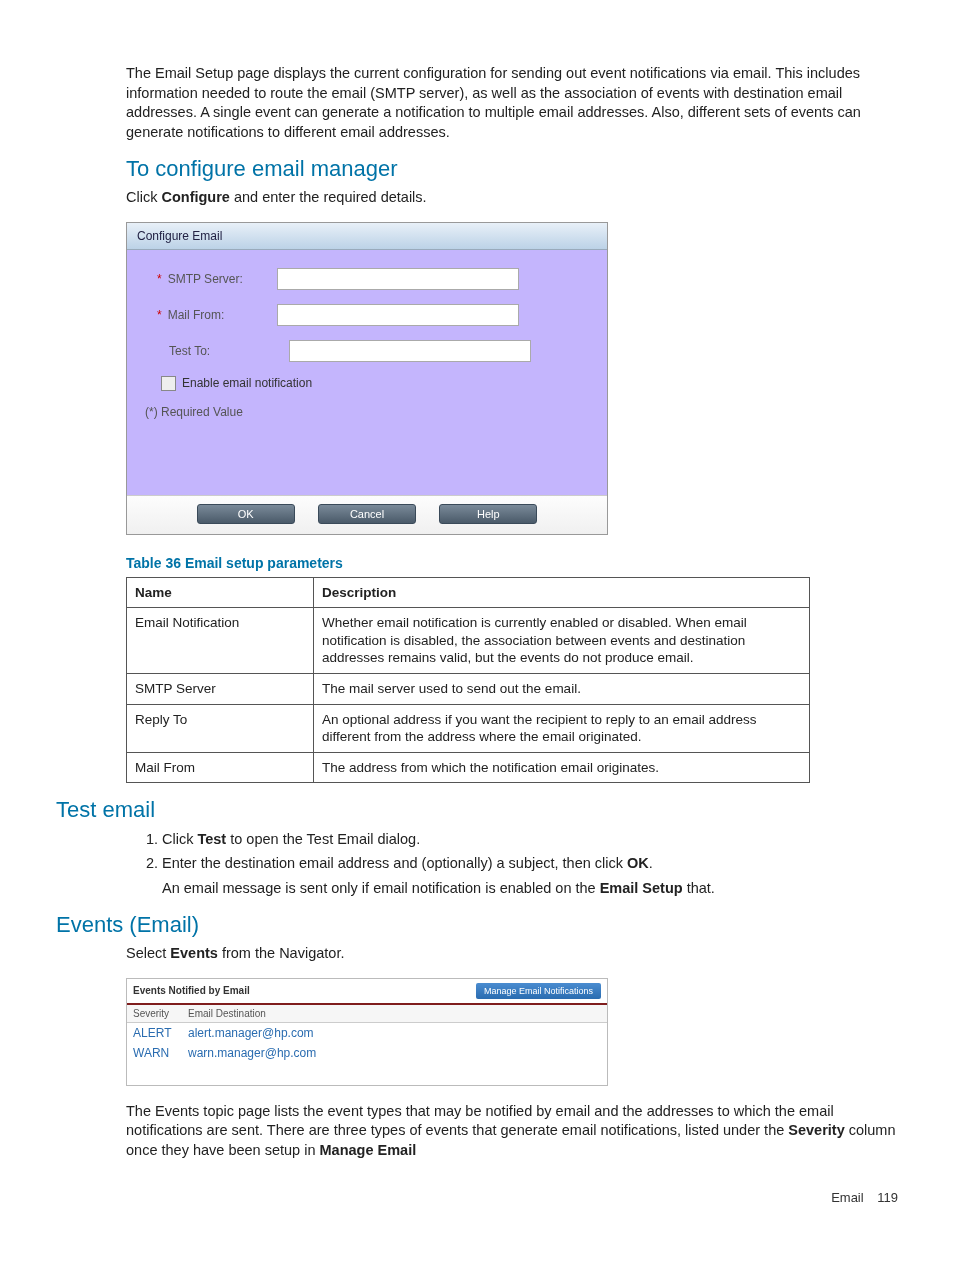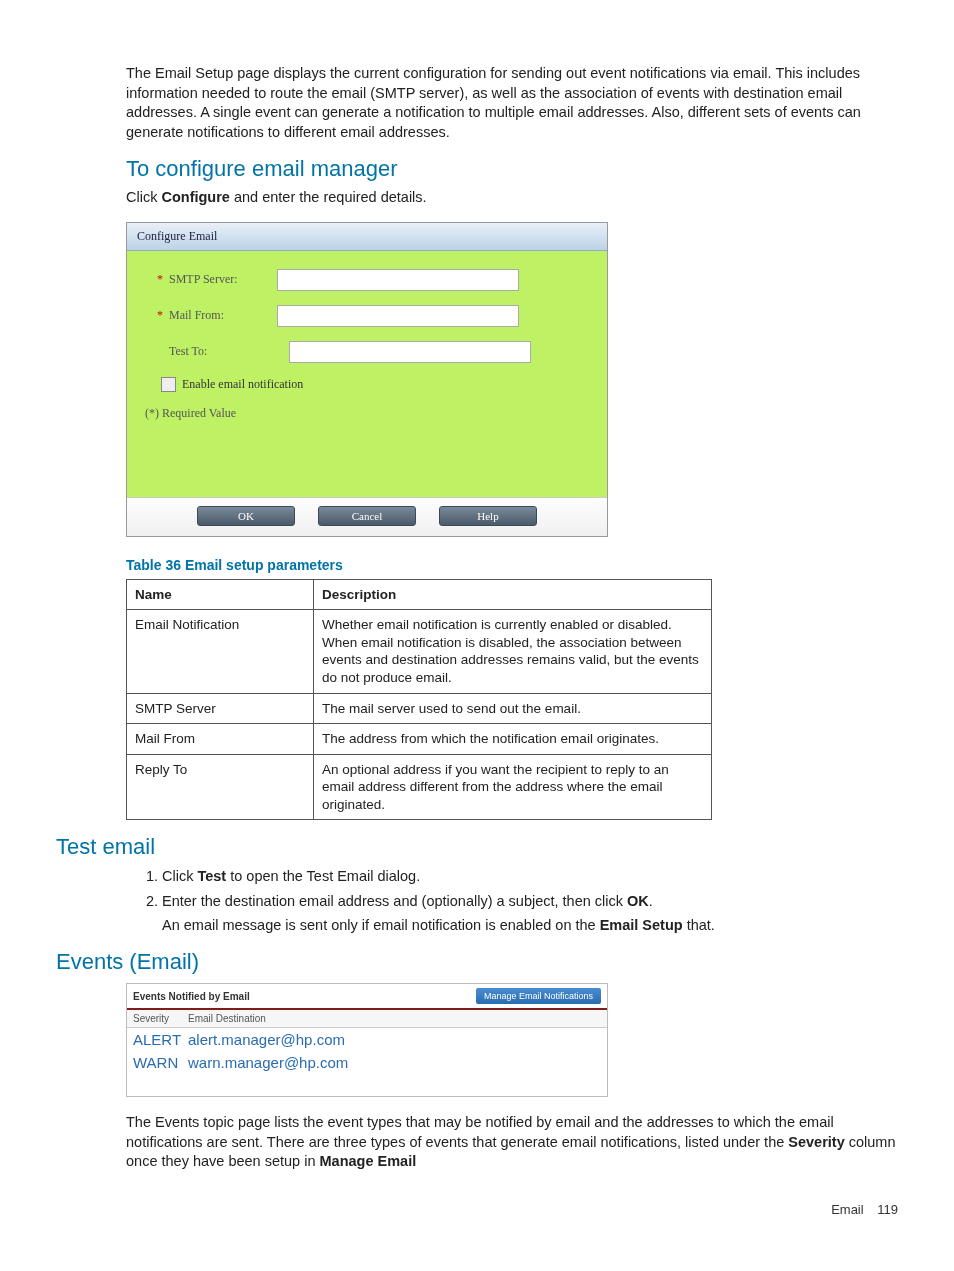--- a/index.html
+++ b/index.html
@@ -29,22 +29,22 @@
     font-size: 22px;
     margin: 14px 0 6px 0;
   }
   .bold { font-weight: bold; }
   
   
   .dlg-wrap { margin: 10px 0 20px 0; }
   .dlg {
     width: 480px;
     border: 1px solid #999;
-    background: #bef264;
-    font-family: Liberation Serif, serif;
+    background: #c4b5fd;
+    font-family: Liberation Sans, sans-serif;
     font-size: 12px;
     color: #333;
   }
   .dlg-title {
     background: linear-gradient(#e8f0f8, #bcd2e7);
     border-bottom: 1px solid #9ab;
     padding: 6px 10px;
     font-size: 12px;
     color: #224;
   }
@@ -79,21 +79,21 @@
   }
   
   .tbl-cap {
     color:#0073a7;
     font-weight:bold;
     font-size:14px;
     margin: 12px 0 6px 0;
   }
   table.params {
     border-collapse: collapse;
-    width: 586px;
+    width: 684px;
     font-size: 13.5px;
   }
   table.params th, table.params td {
     border:1px solid #555;
     padding: 6px 8px;
     text-align:left;
     vertical-align:top;
     line-height:1.3;
   }
   table.params th { font-weight:bold;}
@@ -111,21 +111,21 @@
     font-size:10px;
     color:#333;
     margin: 8px 0 16px 0;
     background:#fff;
   }
   .evtop { display:flex; align-items:center; padding:4px 6px; border-bottom:2px solid #7f1d1d;}
   .evtitle { font-weight:bold; color:#333; font-size:10px; flex:1;}
   .evbtn { background: linear-gradient(#4a8cd0,#2a6cb0); color:#fff; padding:3px 8px; font-size:9px; border-radius:2px;}
   .evhdr { display:flex; border-bottom:1px solid #ccc; background:#f6f6f6; padding:3px 6px; color:#555;}
   .evcol1 { width:55px;}
-  .evrow { display:flex; padding:3px 6px; color:#2a6cb0; font-size:15px;}
+  .evrow { display:flex; padding:3px 6px; color:#2a6cb0; font-size:12px;}
   
   .footer { text-align:right; font-size:13px; color:#333; margin-top:30px;}
   .footer .pg { margin-left:10px;}
 </style>
 </head>
 <body>
 
 <div class="page">
   <div class="indent">
     <p class="body">The Email Setup page displays the current configuration for sending out event notifications via email. This includes information needed to route the email (SMTP server), as well as the association of events with destination email addresses. A single event can generate a notification to multiple email addresses. Also, different sets of events can generate notifications to different email addresses.</p>
@@ -174,26 +174,26 @@
       </tr>
       <tr>
         <td class="name-col">Email Notification</td>
         <td>Whether email notification is currently enabled or disabled. When email notification is disabled, the association between events and destination addresses remains valid, but the events do not produce email.</td>
       </tr>
       <tr>
         <td class="name-col">SMTP Server</td>
         <td>The mail server used to send out the email.</td>
       </tr>
       <tr>
+        <td class="name-col">Reply To</td>
+        <td>An optional address if you want the recipient to reply to an email address different from the address where the email originated.</td>
+      </tr>
+      <tr>
         <td class="name-col">Mail From</td>
         <td>The address from which the notification email originates.</td>
-      </tr>
-      <tr>
-        <td class="name-col">Reply To</td>
-        <td>An optional address if you want the recipient to reply to an email address different from the address where the email originated.</td>
       </tr>
     </tbody>
       </table>
   </div>
 
   <h2 class="sec" style="margin-left:0;">Test email</h2>
   <div class="indent">
     <ol class="steps">
       <li>
         <span>Click </span><span class="bold">Test</span><span> to open the Test Email dialog.</span>
@@ -202,20 +202,23 @@
         <span>Enter the destination email address and (optionally) a subject, then click </span><span class="bold">OK</span><span>.</span>
         <div class="substep">
           <span>An email message is sent only if email notification is enabled on the </span><span class="bold">Email Setup</span><span> that.</span>
         </div>
       </li>
     </ol>
   </div>
 
   <h2 class="sec" style="margin-left:0;">Events (Email)</h2>
   <div class="indent">
+    <p class="body">
+      <span>Select </span><span class="bold">Events</span><span> from the Navigator.</span>
+    </p>
 
     <div class="evshot">
       <div class="evtop">
         <span class="evtitle">Events Notified by Email</span>
         <span class="evbtn">Manage Email Notifications</span>
       </div>
       <div class="evhdr">
         <span class="evcol1">Severity</span>
         <span>Email  Destination</span>
       </div>

